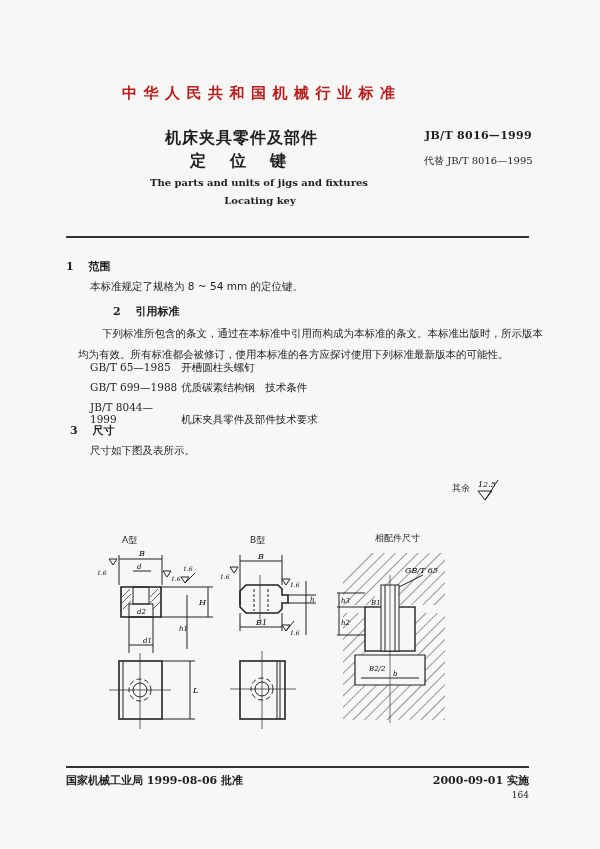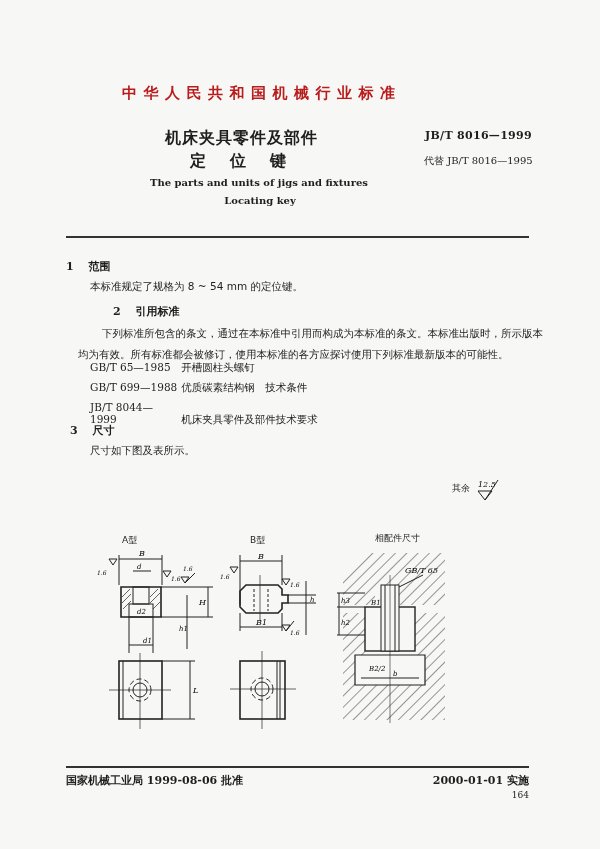--- a/index.html
+++ b/index.html
@@ -209,16 +209,16 @@
   <text x="6" y="80" font-size="7">h2</text>
 </svg>
 
 <div class="abs rule" style="top:766px;"></div>
 <div class="abs foot-l">
   <span>国家机械工业局</span>
   <span class="d">1999-08-06</span>
   <span>批准</span>
 </div>
 <div class="abs foot-r">
-  <span class="d">2000-01-01</span>
+  <span class="d">2000-09-01</span>
   <span>实施</span>
 </div>
 <div class="abs page">164</div>
 
 </body></html>

